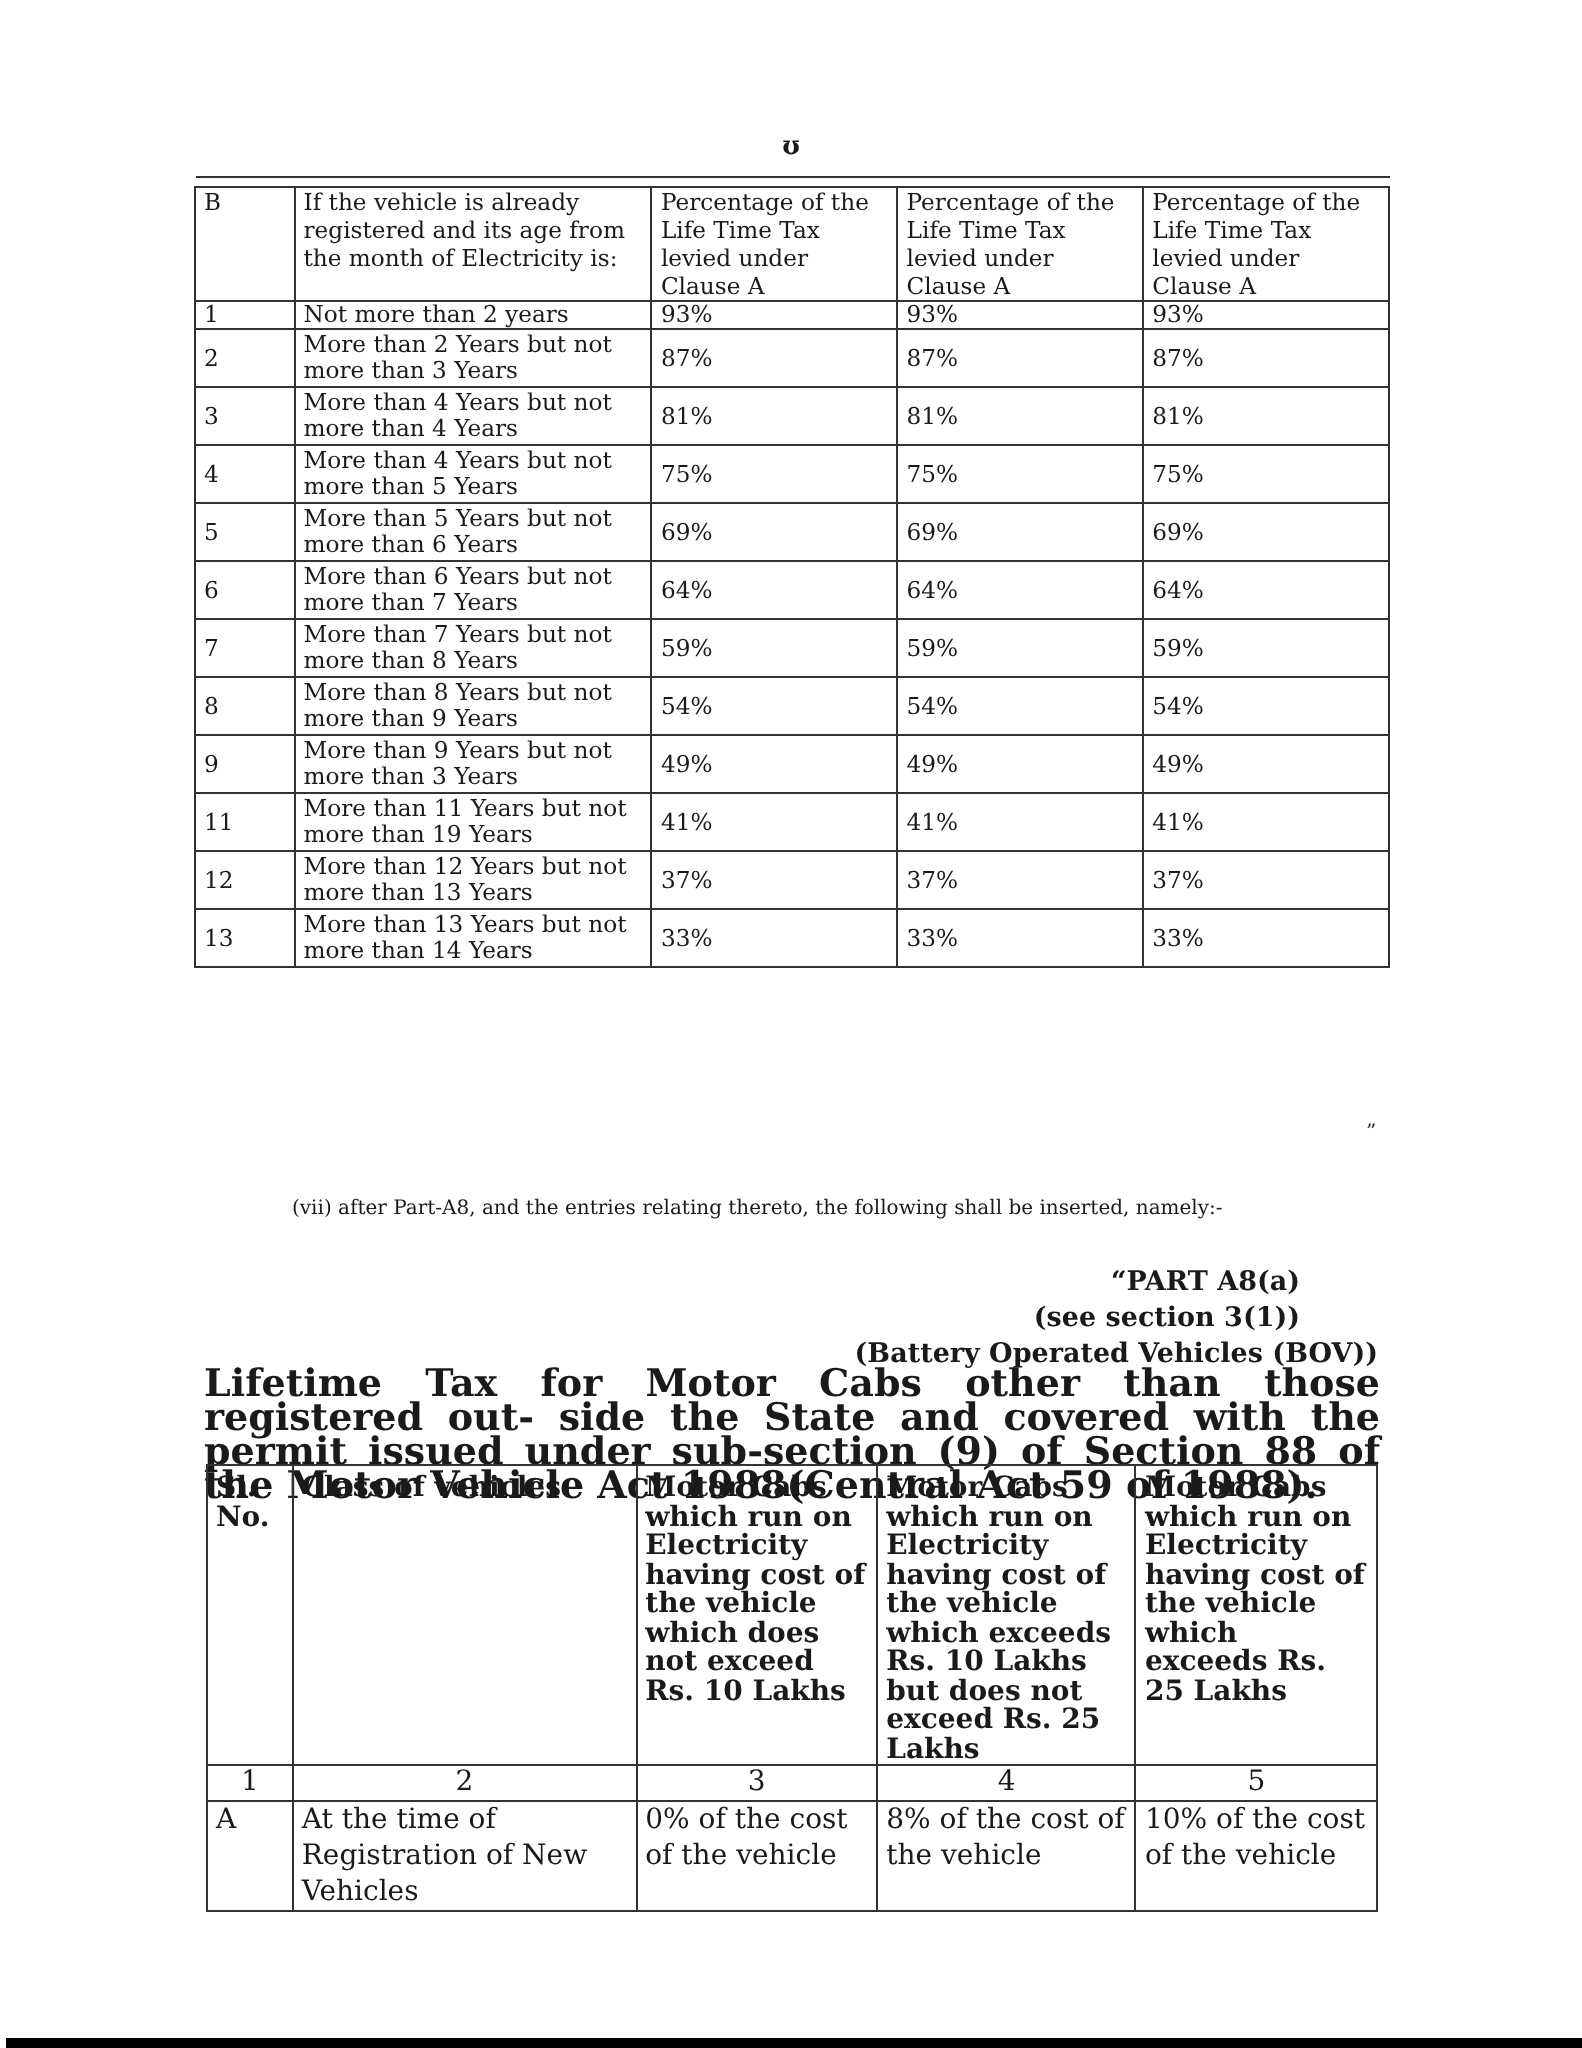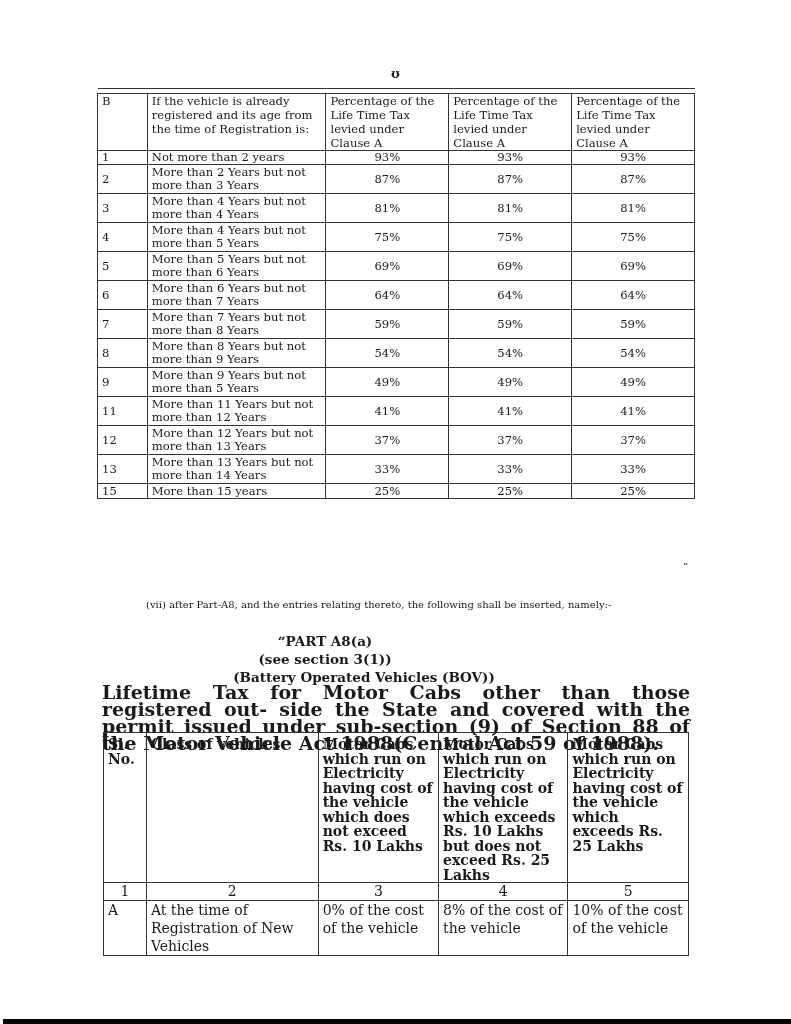--- a/index.html
+++ b/index.html
@@ -8,32 +8,32 @@
   .page-num { position: absolute; top: 66px; left: 0; width: 791px; text-align: center;
               font-size: 13px; font-weight: bold; }
   .top-rule { position: absolute; top: 88px; left: 98px; width: 597px; height: 1px; background: #333; }
 
   table { border-collapse: collapse; position: absolute; }
   td { border: 1px solid #333; vertical-align: middle; padding: 0 4px; }
 
   #t1 { top: 93px; left: 97px; width: 598px; font-size: 11.6px; line-height: 14px; }
   #t1 td.num { width: 40px; vertical-align: middle; }
   #t1 td.desc { width: 167px; }
-  #t1 td.pct { width: 112px; text-align: center; }
+  #t1 td.pct { width: 112px; }
   #t1 tr.hdr td { vertical-align: top; height: 56px; }
   #t1 tr.r td { height: 28px; line-height: 13px; }
   #t1 tr.r1 td { height: 13px; }
   #t1 tr.r15 td { height: 14px; }
 
   .close-quote { position: absolute; top: 561px; left: 683px; font-size: 10px; }
 
   .para { position: absolute; top: 596px; left: 102px; width: 586px; font-size: 10px;
           line-height: 17px; text-align: justify; }
   .para .indent { display: inline-block; width: 44px; }
-  .heading { position: absolute; left: 0; width: 650px; text-align: center;
+  .heading { position: absolute; left: 0; width: 650px; text-align: right;
              font-family: "DejaVu Serif", serif; font-weight: bold; font-size: 13.5px; }
   .h1 { top: 633px; } .h2 { top: 651px; } .h3 { top: 669px; margin-left: 39px; }
   .bold-para { position: absolute; top: 684px; left: 102px; width: 588px;
                font-weight: bold; font-size: 19px; line-height: 17px; text-align: justify; }
 
   #t2 { top: 732px; left: 103px; width: 586px; font-size: 11.5px; line-height: 14px; }
   #t2 tr.hdr td { vertical-align: top; font-weight: bold; font-size: 14px; line-height: 14.5px;
                   height: 112px; padding-top: 4px; }
   #t2 td.c1 { width: 34px; } #t2 td.c2 { width: 164px; } #t2 td.c3 { width: 112px; }
   #t2 td.c4 { width: 121px; } #t2 td.c5 { width: 112px; }
@@ -45,21 +45,21 @@
 </head>
 <body>
 
 <div class="page-num">ʊ</div>
 <div class="top-rule"></div>
 
 <table id="t1">
   <tbody id="t1-body">
     <tr class="hdr">
       <td class="num" style="vertical-align:top">B</td>
-      <td class="desc">If the vehicle is already registered and its age from the time of Registration is:</td>
+      <td class="desc">If the vehicle is already registered and its age from the month of Electricity is:</td>
       <td class="pct" style="text-align:left">Percentage of the Life Time Tax levied under Clause A</td>
       <td class="pct" style="text-align:left">Percentage of the Life Time Tax levied under Clause A</td>
       <td class="pct" style="text-align:left">Percentage of the Life Time Tax levied under Clause A</td>
     </tr>
   <tr class="r r1">
         <td class="num">1</td>
         <td class="desc">Not more than 2 years</td>
         <td class="pct">93%</td>
         <td class="pct">93%</td>
         <td class="pct">93%</td>
@@ -108,52 +108,45 @@
       </tr>
       <tr class="r">
         <td class="num">8</td>
         <td class="desc">More than 8 Years but not more than 9 Years</td>
         <td class="pct">54%</td>
         <td class="pct">54%</td>
         <td class="pct">54%</td>
       </tr>
       <tr class="r">
         <td class="num">9</td>
-        <td class="desc">More than 9 Years but not more than 5 Years</td>
+        <td class="desc">More than 9 Years but not more than 3 Years</td>
         <td class="pct">49%</td>
         <td class="pct">49%</td>
         <td class="pct">49%</td>
       </tr>
       <tr class="r">
         <td class="num">11</td>
-        <td class="desc">More than 11 Years but not more than 12 Years</td>
+        <td class="desc">More than 11 Years but not more than 19 Years</td>
         <td class="pct">41%</td>
         <td class="pct">41%</td>
         <td class="pct">41%</td>
       </tr>
       <tr class="r">
         <td class="num">12</td>
         <td class="desc">More than 12 Years but not more than 13 Years</td>
         <td class="pct">37%</td>
         <td class="pct">37%</td>
         <td class="pct">37%</td>
       </tr>
       <tr class="r">
         <td class="num">13</td>
         <td class="desc">More than 13 Years but not more than 14 Years</td>
         <td class="pct">33%</td>
         <td class="pct">33%</td>
         <td class="pct">33%</td>
-      </tr>
-      <tr class="r r15">
-        <td class="num">15</td>
-        <td class="desc">More than 15 years</td>
-        <td class="pct">25%</td>
-        <td class="pct">25%</td>
-        <td class="pct">25%</td>
       </tr>
     </tbody>
 </table>
 
 <div class="close-quote">”</div>
 
 <div class="para"><span class="indent"></span><span>(vii) after Part-A8, and the entries relating thereto, the following shall be inserted, namely:-</span></div>
 
 <div class="heading h1">“PART A8(a)</div>
 <div class="heading h2">(see section 3(1))</div>

